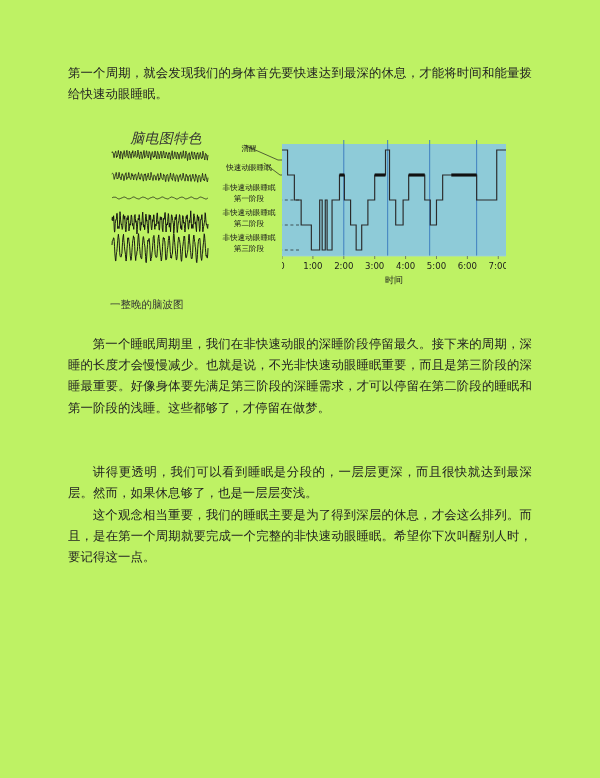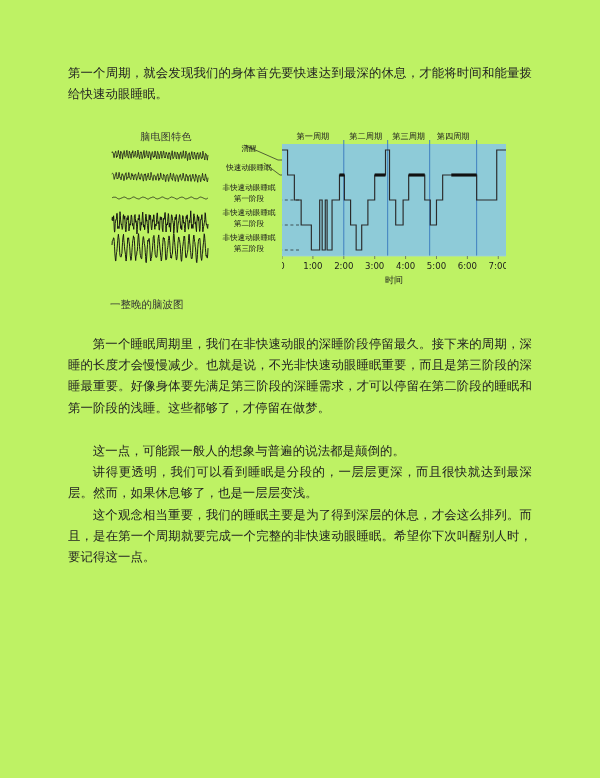--- a/index.html
+++ b/index.html
@@ -53,23 +53,24 @@
     width: 395px;
     font-size: 10.5px;
     color: #333;
   }
   .eeg-title {
     position: absolute;
     left: 8px;
     top: 0px;
     width: 96px;
     text-align: center;
-    font-size: 10px;
+    font-size: 14px;
     color: #333;
     letter-spacing: 0.3px;
+    font-style: italic;
   }
   .eeg-col {
     position: absolute;
     left: 0px;
     top: 16px;
     width: 100px;
     height: 120px;
   }
   .eeg-col svg { display: block; }
 
@@ -175,26 +176,20 @@
       <div class="stage-label" style="top:64px;">
           <div>非快速动眼睡眠</div>
           <div>第二阶段</div>
         </div>
       <div class="stage-label" style="top:89px;">
           <div>非快速动眼睡眠</div>
           <div>第三阶段</div>
         </div>
     </div>
 
-    <div class="cycle-labels">
-        <div class="cycle-label" style="left: 2.89655px; width: 56px;">第一周期</div>
-        <div class="cycle-label" style="left: 55.7297px; width: 56px;">第二周期</div>
-        <div class="cycle-label" style="left: 98.6759px; width: 56px;">第三周期</div>
-        <div class="cycle-label" style="left: 143.167px; width: 56px;">第四周期</div>
-      </div>
 
     <div class="chart-wrap">
       <svg width="224" height="152" viewBox="0 0 224 152">
         <g id="chart-group">
             <rect x="0" y="4" width="224" height="112" fill="#8ecbd8"></rect>
             <line x1="-14" y1="60" x2="16.993103448275864" y2="60" stroke="#1c1c1c" stroke-width="0.7" stroke-dasharray="3,2.6"></line>
             <line x1="-14" y1="85" x2="16.993103448275864" y2="85" stroke="#1c1c1c" stroke-width="0.7" stroke-dasharray="3,2.6"></line>
             <line x1="-14" y1="110" x2="16.993103448275864" y2="110" stroke="#1c1c1c" stroke-width="0.7" stroke-dasharray="3,2.6"></line>
             <line x1="61.79310344827586" y1="-10" x2="61.79310344827586" y2="116" stroke="#3f7fbf" stroke-width="1"></line>
             <line x1="105.66620689655171" y1="-10" x2="105.66620689655171" y2="116" stroke="#3f7fbf" stroke-width="1"></line>
@@ -226,23 +221,20 @@
           </g>
       </svg>
     </div>
 
     <div class="fig-caption">一整晚的脑波图</div>
   </div>
 
   <div class="body-text" style="top:333px;">
     <p class="para indent">第一个睡眠周期里，我们在非快速动眼的深睡阶段停留最久。接下来的周期，深睡的长度才会慢慢减少。也就是说，不光非快速动眼睡眠重要，而且是第三阶段的深睡最重要。好像身体要先满足第三阶段的深睡需求，才可以停留在第二阶段的睡眠和第一阶段的浅睡。这些都够了，才停留在做梦。</p>
   </div>
-  <div class="body-text" style="top:440px;">
-    <p class="para indent">这一点，可能跟一般人的想象与普遍的说法都是颠倒的。</p>
-  </div>
   <div class="body-text" style="top:461px;">
     <p class="para indent">讲得更透明，我们可以看到睡眠是分段的，一层层更深，而且很快就达到最深层。然而，如果休息够了，也是一层层变浅。</p>
   </div>
   <div class="body-text" style="top:504px;">
     <p class="para indent">这个观念相当重要，我们的睡眠主要是为了得到深层的休息，才会这么排列。而且，是在第一个周期就要完成一个完整的非快速动眼睡眠。希望你下次叫醒别人时，要记得这一点。</p>
   </div>
 
 </div>
 
 </body></html>

